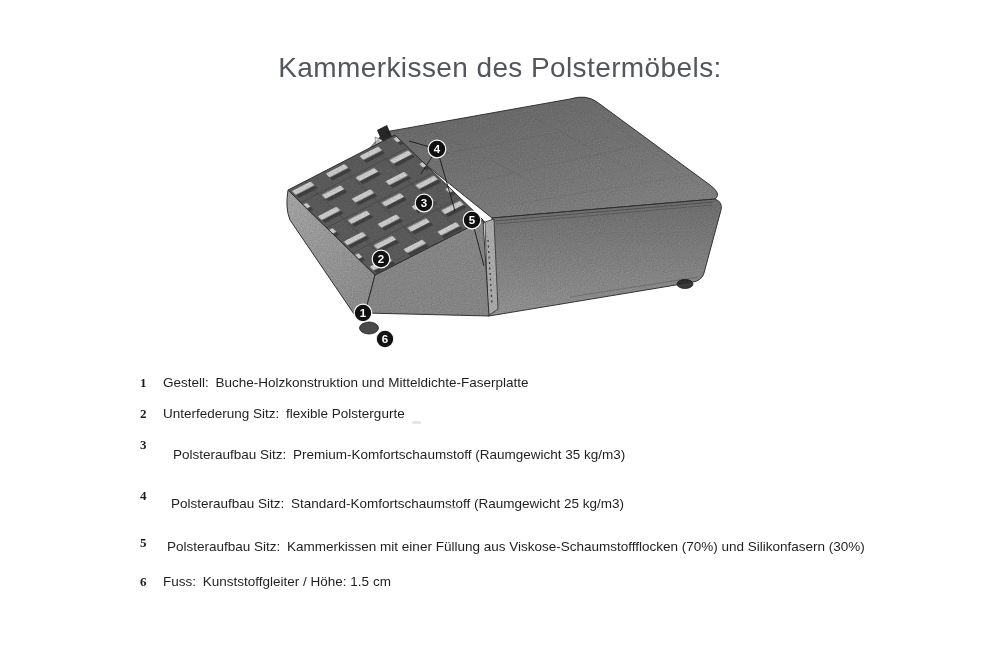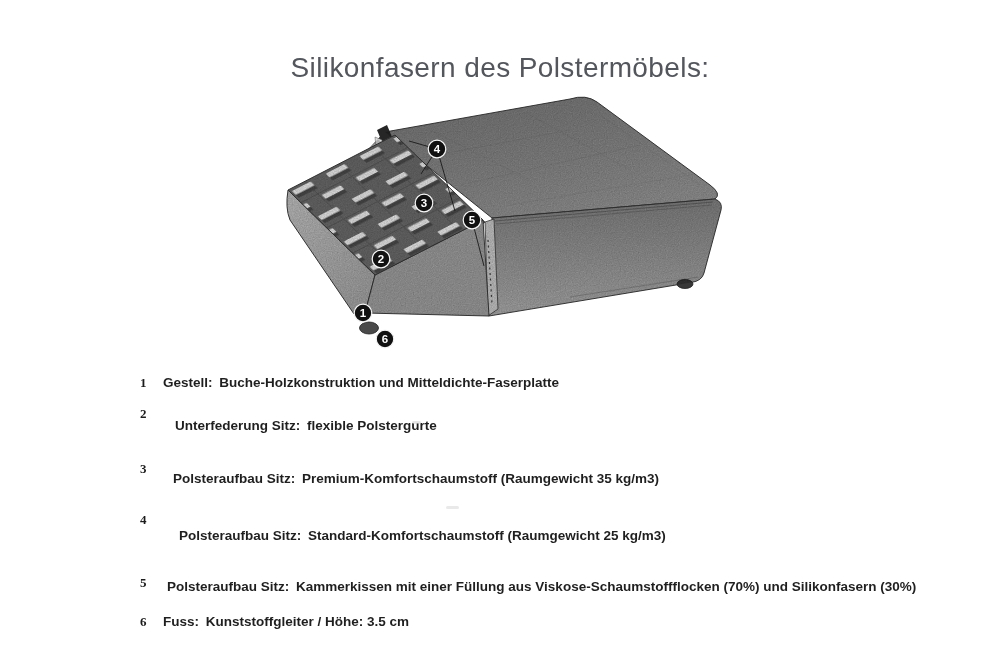--- a/index.html
+++ b/index.html
@@ -7,33 +7,33 @@
         font-family:"Liberation Sans",sans-serif;}
   .page-title{position:absolute;left:0;top:52px;width:1000px;margin:0;text-align:center;
         font-family:"Liberation Sans","DejaVu Sans",sans-serif;font-size:28px;font-weight:300;
         letter-spacing:.4px;color:#53565c;}
   .illustration{position:absolute;left:270px;top:90px;width:460px;height:265px;}
   .legend{position:absolute;left:140px;top:374px;width:790px;color:#222;}
   .legend-row{display:flex;align-items:flex-start;margin-bottom:14px;}
   .legend-num{flex:0 0 23px;font-family:"Liberation Serif",serif;font-weight:700;
         font-size:13px;color:#1c1c1c;padding-top:1px;}
   .legend-text{flex:0 1 750px;font-size:13.5px;line-height:17px;color:#1f1f1f;}
-  .legend-label{font-weight:700;margin-right:3px;}
-  .legend-value{font-weight:700;}
+  .legend-label{font-weight:400;margin-right:3px;}
+  .legend-value{font-weight:400;}
   .artifact{position:absolute;background:#cfcfcf;border-radius:2px;}
   .artifact-1{left:412px;top:421px;width:9px;height:3px;opacity:.55;}
   .artifact-2{left:446px;top:506px;width:13px;height:3px;opacity:.45;}
   svg text{font-family:"Liberation Sans",sans-serif;}
 </style>
 </head>
 <body>
 
 <div class="page">
 
-  <h1 class="page-title">Silikonfasern des Polstermöbels:</h1>
+  <h1 class="page-title">Kammerkissen des Polstermöbels:</h1>
 
   <div class="illustration">
     <svg width="460" height="265" viewBox="0 0 460 265">
       <defs>
         <linearGradient id="topGrad" x1="0" y1="0" x2="0.55" y2="1">
           <stop offset="0" stop-color="#7d7d7d"></stop>
           <stop offset="0.6" stop-color="#8f8f8f"></stop>
           <stop offset="1" stop-color="#9d9d9d"></stop>
         </linearGradient>
         <linearGradient id="frontGrad" x1="0" y1="0" x2="0" y2="1">
@@ -138,41 +138,41 @@
 
   <div class="legend">
 
     <div class="legend-row">
       <span class="legend-num">1</span>
       <p class="legend-text" style="margin:0"><span class="legend-label">Gestell:</span> <span class="legend-value">Buche-Holzkonstruktion und Mitteldichte-Faserplatte</span></p>
     </div>
 
     <div class="legend-row">
       <span class="legend-num">2</span>
-      <p class="legend-text" style="margin:12px"><span class="legend-label">Unterfederung Sitz:</span> <span class="legend-value">flexible Polstergurte</span></p>
+      <p class="legend-text" style="margin:0"><span class="legend-label">Unterfederung Sitz:</span> <span class="legend-value">flexible Polstergurte</span></p>
     </div>
 
     <div class="legend-row">
       <span class="legend-num">3</span>
       <p class="legend-text" style="margin:10px"><span class="legend-label">Polsteraufbau Sitz:</span> <span class="legend-value">Premium-Komfortschaumstoff (Raumgewicht 35 kg/m3)</span></p>
     </div>
 
     <div class="legend-row">
       <span class="legend-num">4</span>
-      <p class="legend-text" style="margin:16px"><span class="legend-label">Polsteraufbau Sitz:</span> <span class="legend-value">Standard-Komfortschaumstoff (Raumgewicht 25 kg/m3)</span></p>
+      <p class="legend-text" style="margin:8px"><span class="legend-label">Polsteraufbau Sitz:</span> <span class="legend-value">Standard-Komfortschaumstoff (Raumgewicht 25 kg/m3)</span></p>
     </div>
 
     <div class="legend-row">
       <span class="legend-num">5</span>
       <p class="legend-text" style="margin:4px"><span class="legend-label">Polsteraufbau Sitz:</span> <span class="legend-value">Kammerkissen mit einer Füllung aus Viskose-Schaumstoffflocken (70%) und Silikonfasern (30%)</span></p>
     </div>
 
     <div class="legend-row">
       <span class="legend-num">6</span>
-      <p class="legend-text" style="margin:0"><span class="legend-label">Fuss:</span> <span class="legend-value">Kunststoffgleiter / Höhe: 3.5 cm</span></p>
+      <p class="legend-text" style="margin:0"><span class="legend-label">Fuss:</span> <span class="legend-value">Kunststoffgleiter / Höhe: 1.5 cm</span></p>
     </div>
 
   </div>
 
   <div class="artifact artifact-1"></div>
   <div class="artifact artifact-2"></div>
 
 </div>
 
 </body></html>

